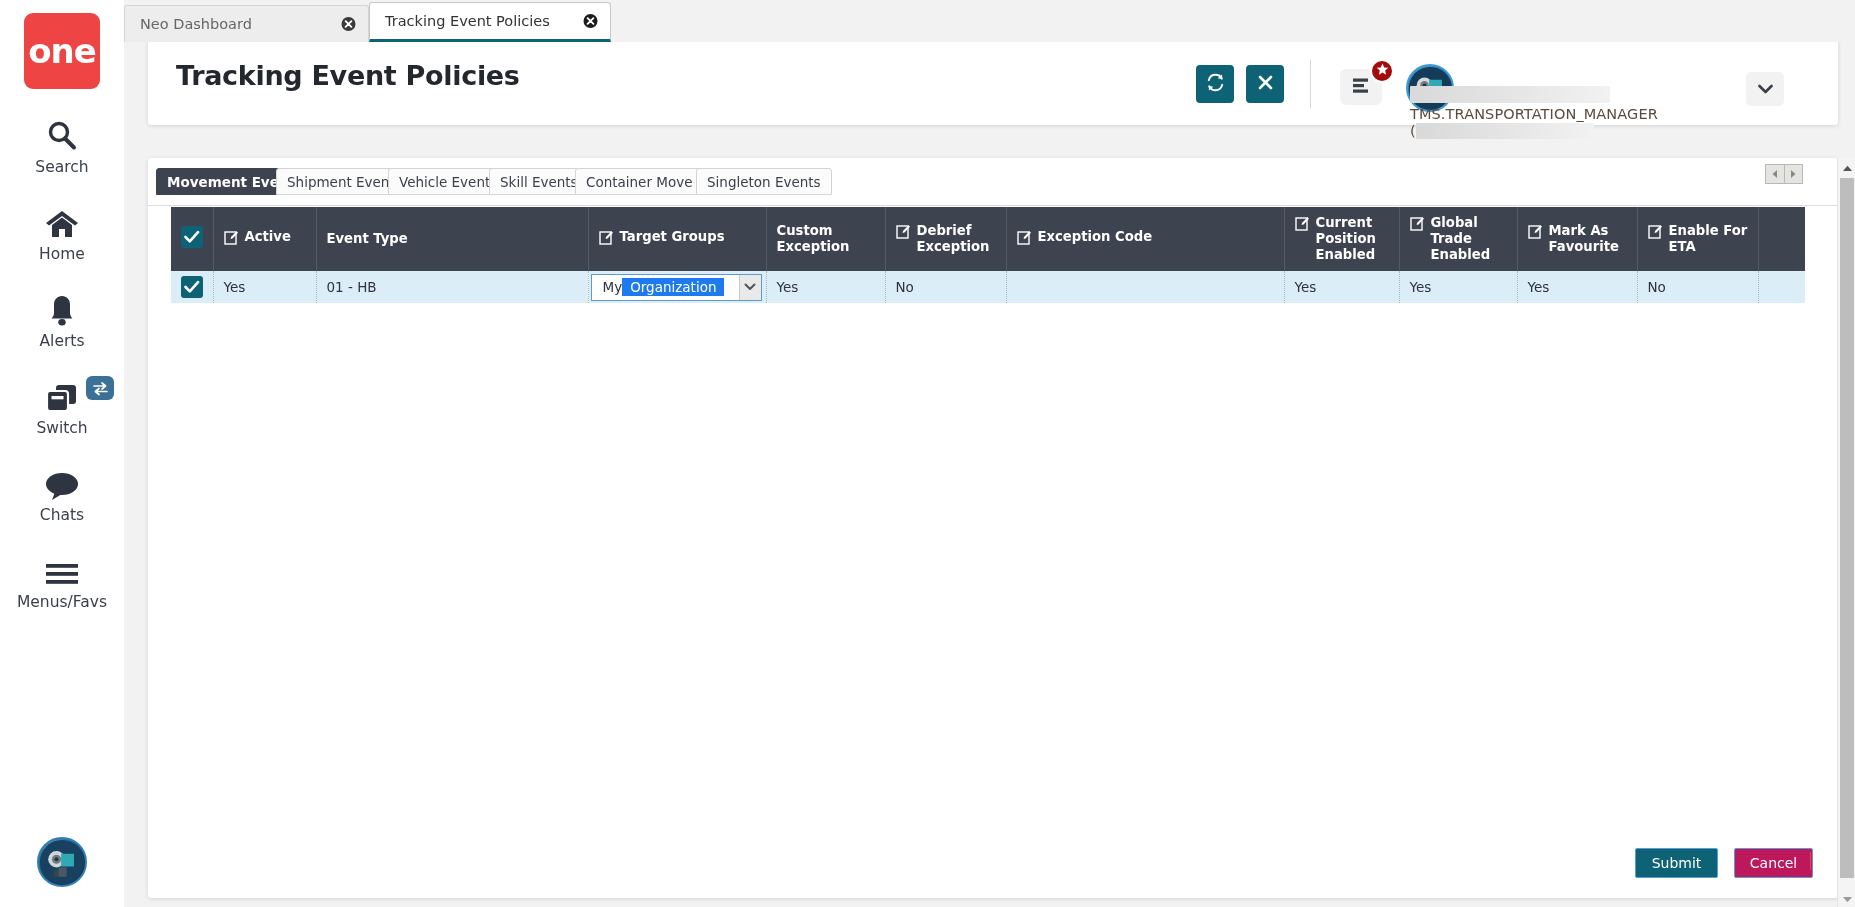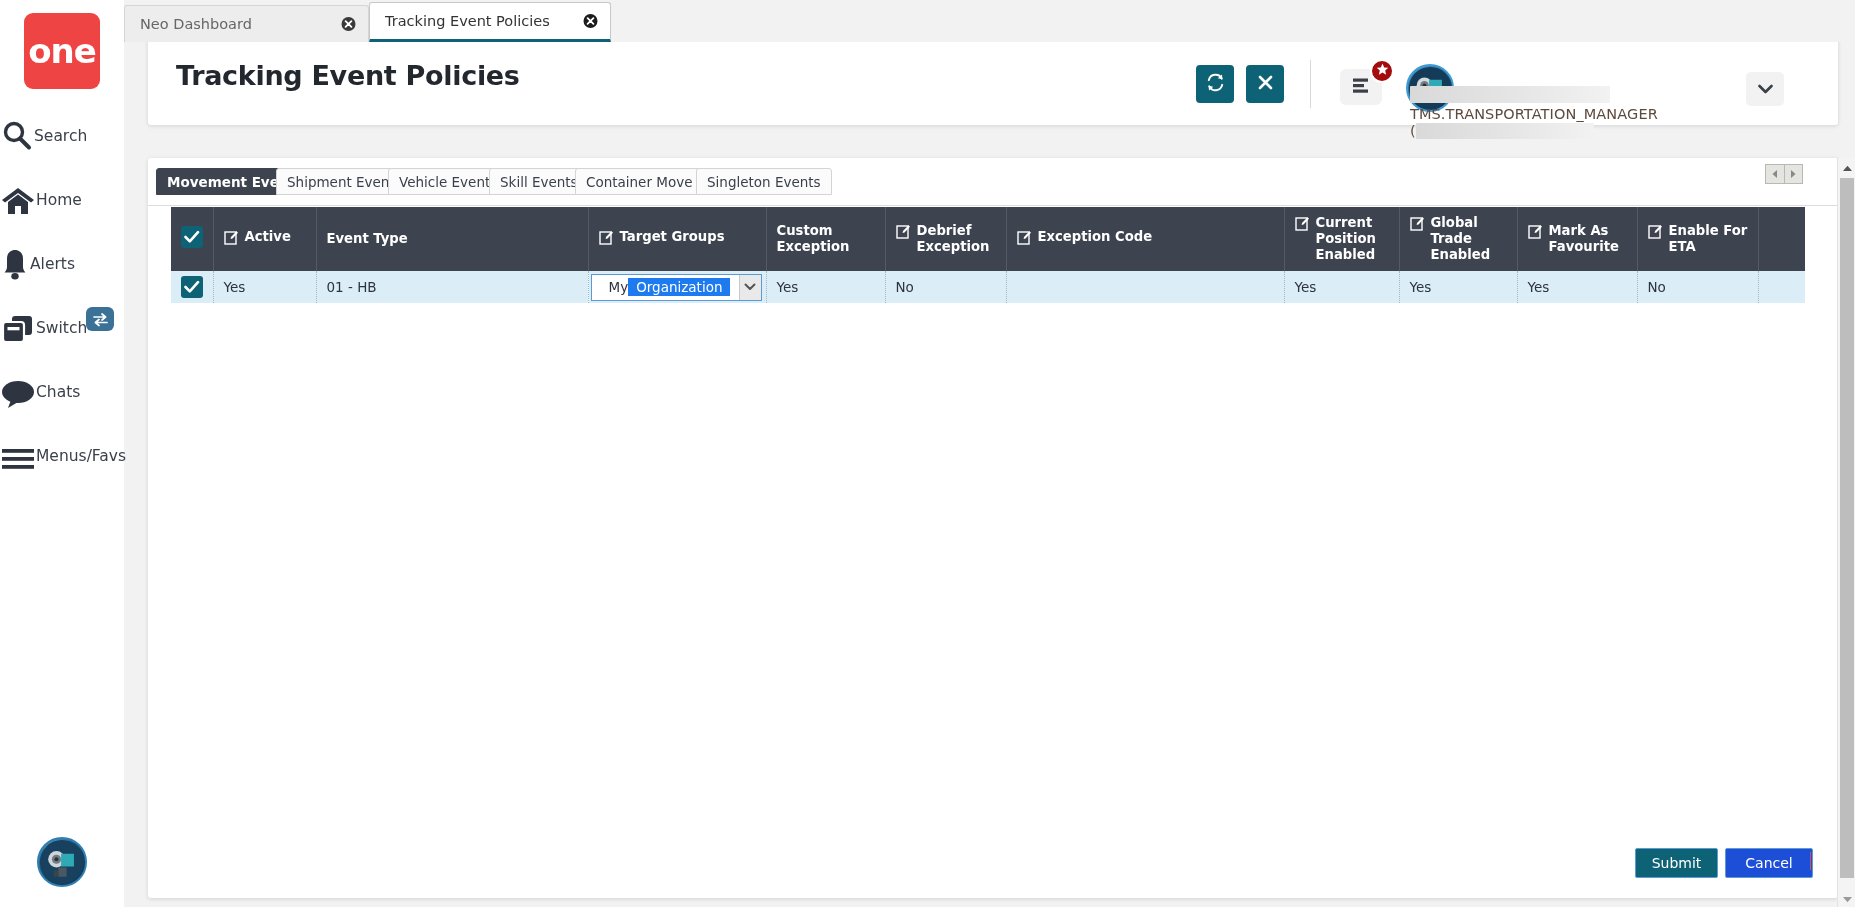--- a/index.html
+++ b/index.html
@@ -26,21 +26,21 @@
     display: flex; align-items: center; justify-content: center;
   }
   #logo .logotext {
     color: #fff; font-size: 34px; font-weight: 700;
     letter-spacing: -1px; line-height: 1;
     font-family: "DejaVu Sans", sans-serif;
   }
   .navitem {
     width: 124px;
     margin-top: 24px;
-    display: flex; flex-direction: row; align-items: center;
+    display: flex; flex-direction: column; align-items: center;
     cursor: pointer; position: relative;
   }
   .navitem .nicon { height: 40px; display: flex; align-items: flex-end; justify-content: center; }
   .navitem .nlabel {
     margin-top: 5px; font-size: 15.5px; color: #3a3f4a; font-weight: 400;
     font-family: "DejaVu Sans", sans-serif;
   }
   .switchbadge {
     position: absolute; left: 86px; top: 2px;
     width: 28px; height: 24px; border-radius: 6px;
@@ -254,21 +254,21 @@
   .selwrap {
     position: relative;
     margin: 2px 4px 2px 2px;
     height: 27px;
     border: 1px solid #5b9bd5;
     background: #fff;
     display: flex; align-items: center;
     cursor: text;
   }
   .selwrap .seltext {
-    font-size: 13.5px; color: #2d3340; padding-left: 17px;
+    font-size: 13.5px; color: #2d3340; padding-left: 11px;
     font-family: "DejaVu Sans", sans-serif; white-space: nowrap;
   }
   .selwrap .selhl {
     background: #1e7bef; color: #ffffff; font-size: 13.5px;
     font-family: "DejaVu Sans", sans-serif; padding: 1px 8px;
   }
   .selwrap .selarrow {
     position: absolute; right: 0; top: 0; bottom: 0; width: 22px;
     background: #e9e9e9; border-left: 1px solid #c9c9c9;
     display: flex; align-items: center; justify-content: center;
@@ -278,21 +278,21 @@
   
   .footbtn {
     position: absolute; bottom: 20px;
     height: 30px; border-radius: 2px;
     display: flex; align-items: center; justify-content: center;
     cursor: pointer; border: 1px solid #5b9bd5;
     font-size: 14px; color: #ffffff;
     font-family: "DejaVu Sans", sans-serif;
   }
   #btn-submit { right: 120px; width: 83px; background: #0d6275; }
-  #btn-cancel { right: 25px; width: 88px; background: #1d4ed8; }
+  #btn-cancel { right: 25px; width: 79px; background: #be185d; }
   #cancel-caret {
     position: absolute; right: 1px; top: 3px; width: 1px; height: 18px; background: #d94a4a;
   }
 
   
   #vscroll {
     position: absolute; right: 0; top: 158px;
     width: 18px; height: 749px;
     background: #f4f4f4;
     border-left: 1px solid #e3e3e3;

